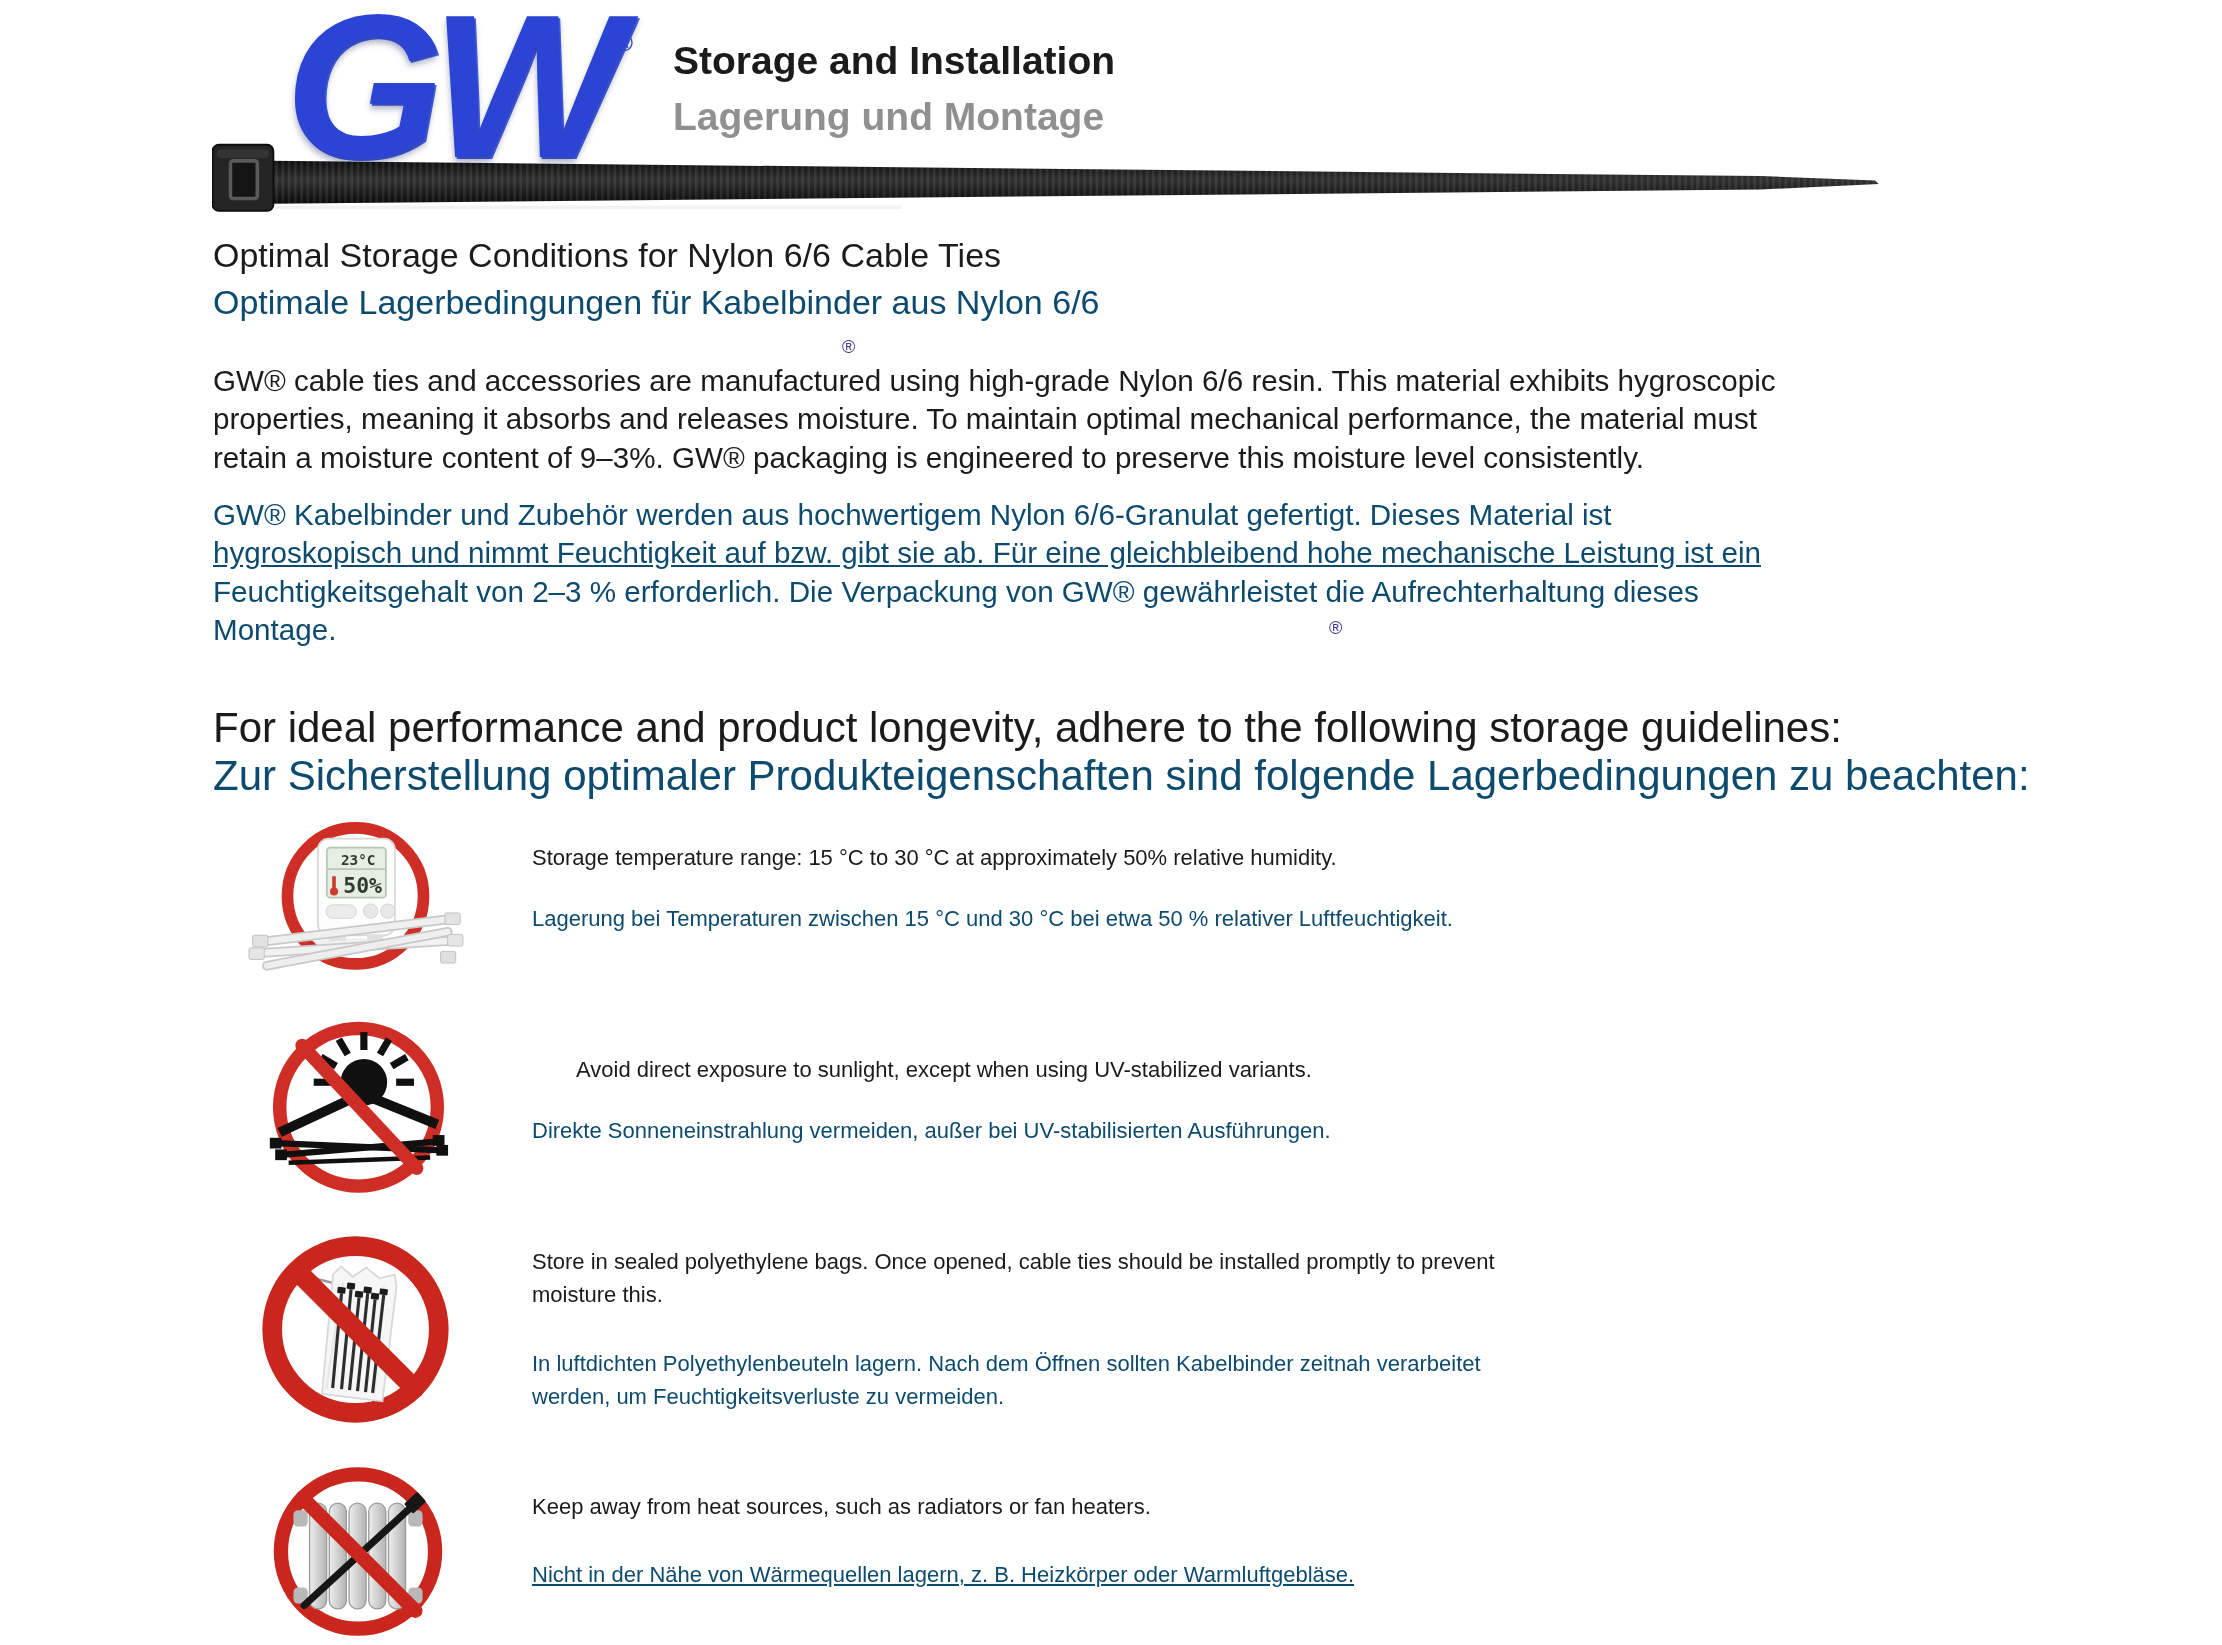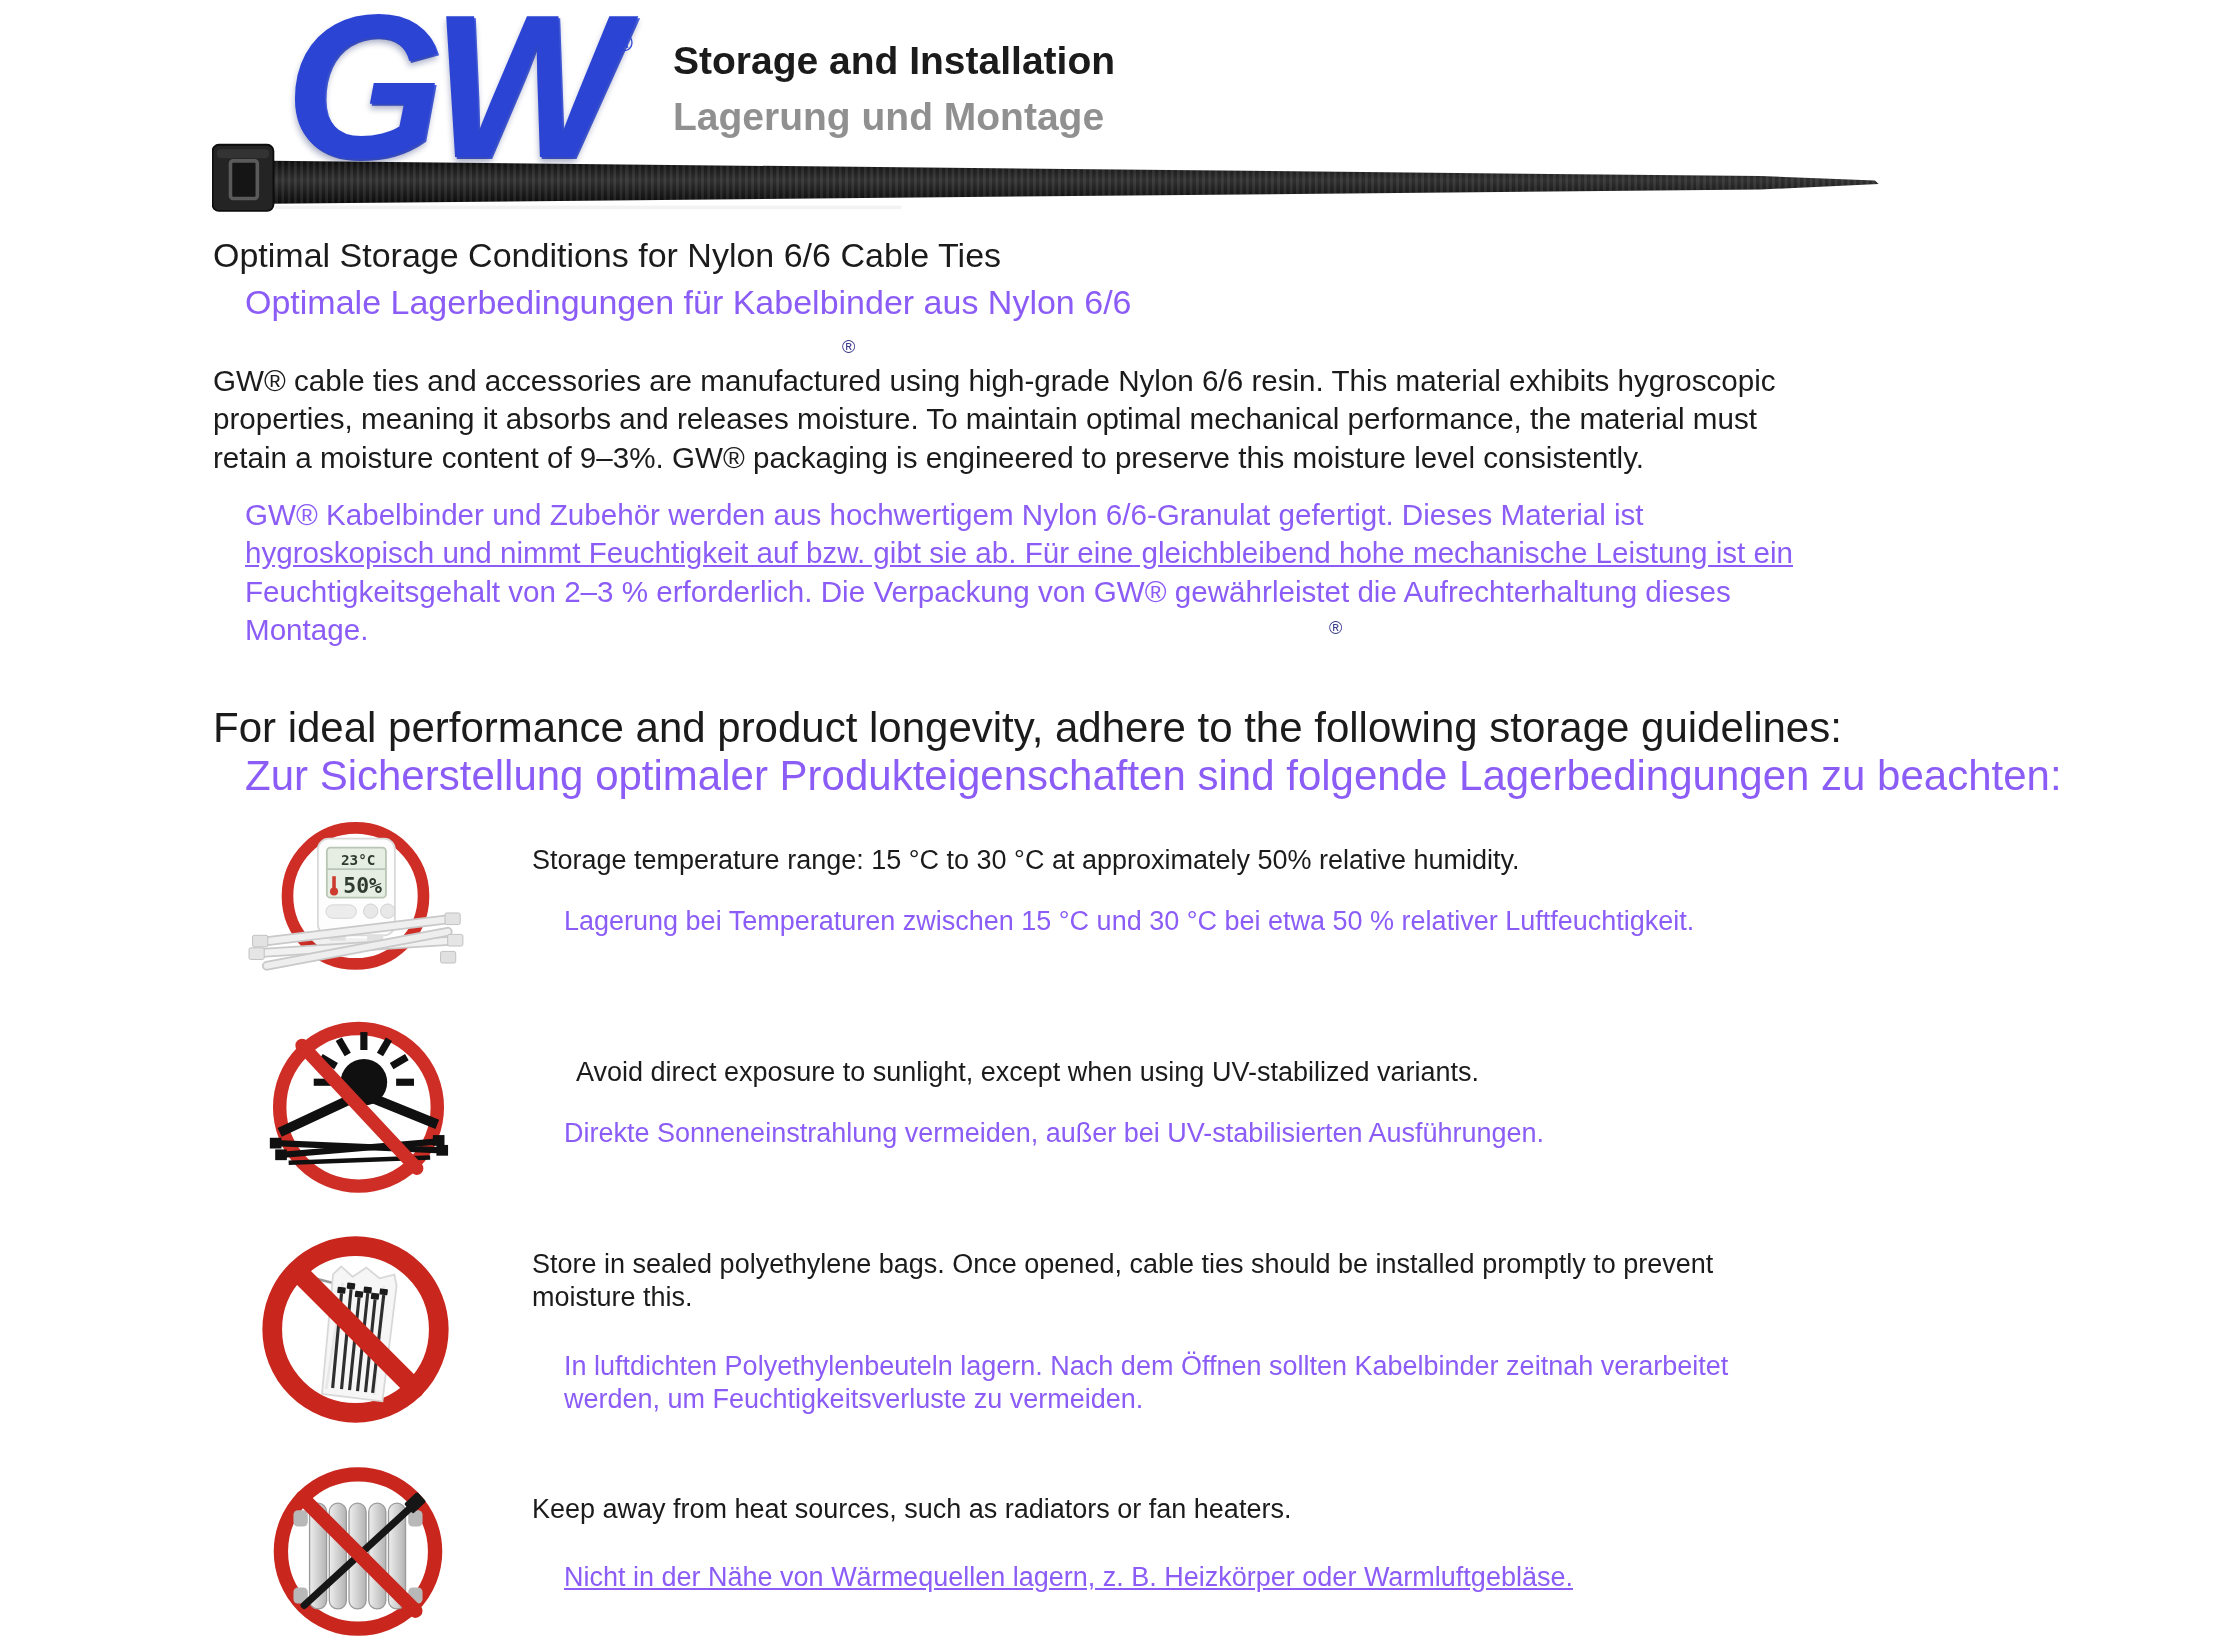--- a/index.html
+++ b/index.html
@@ -5,36 +5,36 @@
   html,body { margin:0; padding:0; }
   body {
     width:2223px; height:1645px;
     background:#ffffff;
     font-family:"Liberation Sans", sans-serif;
     position:relative;
     overflow:hidden;
   }
   .abs { position:absolute; white-space:nowrap; }
   .black { color:#1b1b1b; }
-  .gray  { color:#8b5cf6;margin-left:32px; }
+  .gray  { color:#0c4a6e; }
 
   .logo-gw {
     display:inline-block;
     font-size:204px; font-weight:bold; font-style:italic;
     letter-spacing:-12.5px; line-height:1;
     color:#2b44d4;
     text-shadow:0 4.5px 6.3px rgba(10,20,90,0.35), 1.8px 1.8px 0 #4a63e6;
   }
   .logo-r { font-size:23px; font-weight:bold; color:#2b44d4; }
 
   .title    { font-size:39px; font-weight:bold; }
   .h1       { font-size:34px; }
   .bodyline { font-size:29.6px; }
   .sub      { font-size:42px; }
-  .itemline { font-size:27px; }
+  .itemline { font-size:22px; }
 
   .stray { font-size:18px; color:#3b3b8f; }
 
   .icon-box { position:absolute; }
   svg { display:block; }
 </style>
 </head>
 <body>
 
 <div class="abs" style="left:285px; top:-16px;">

